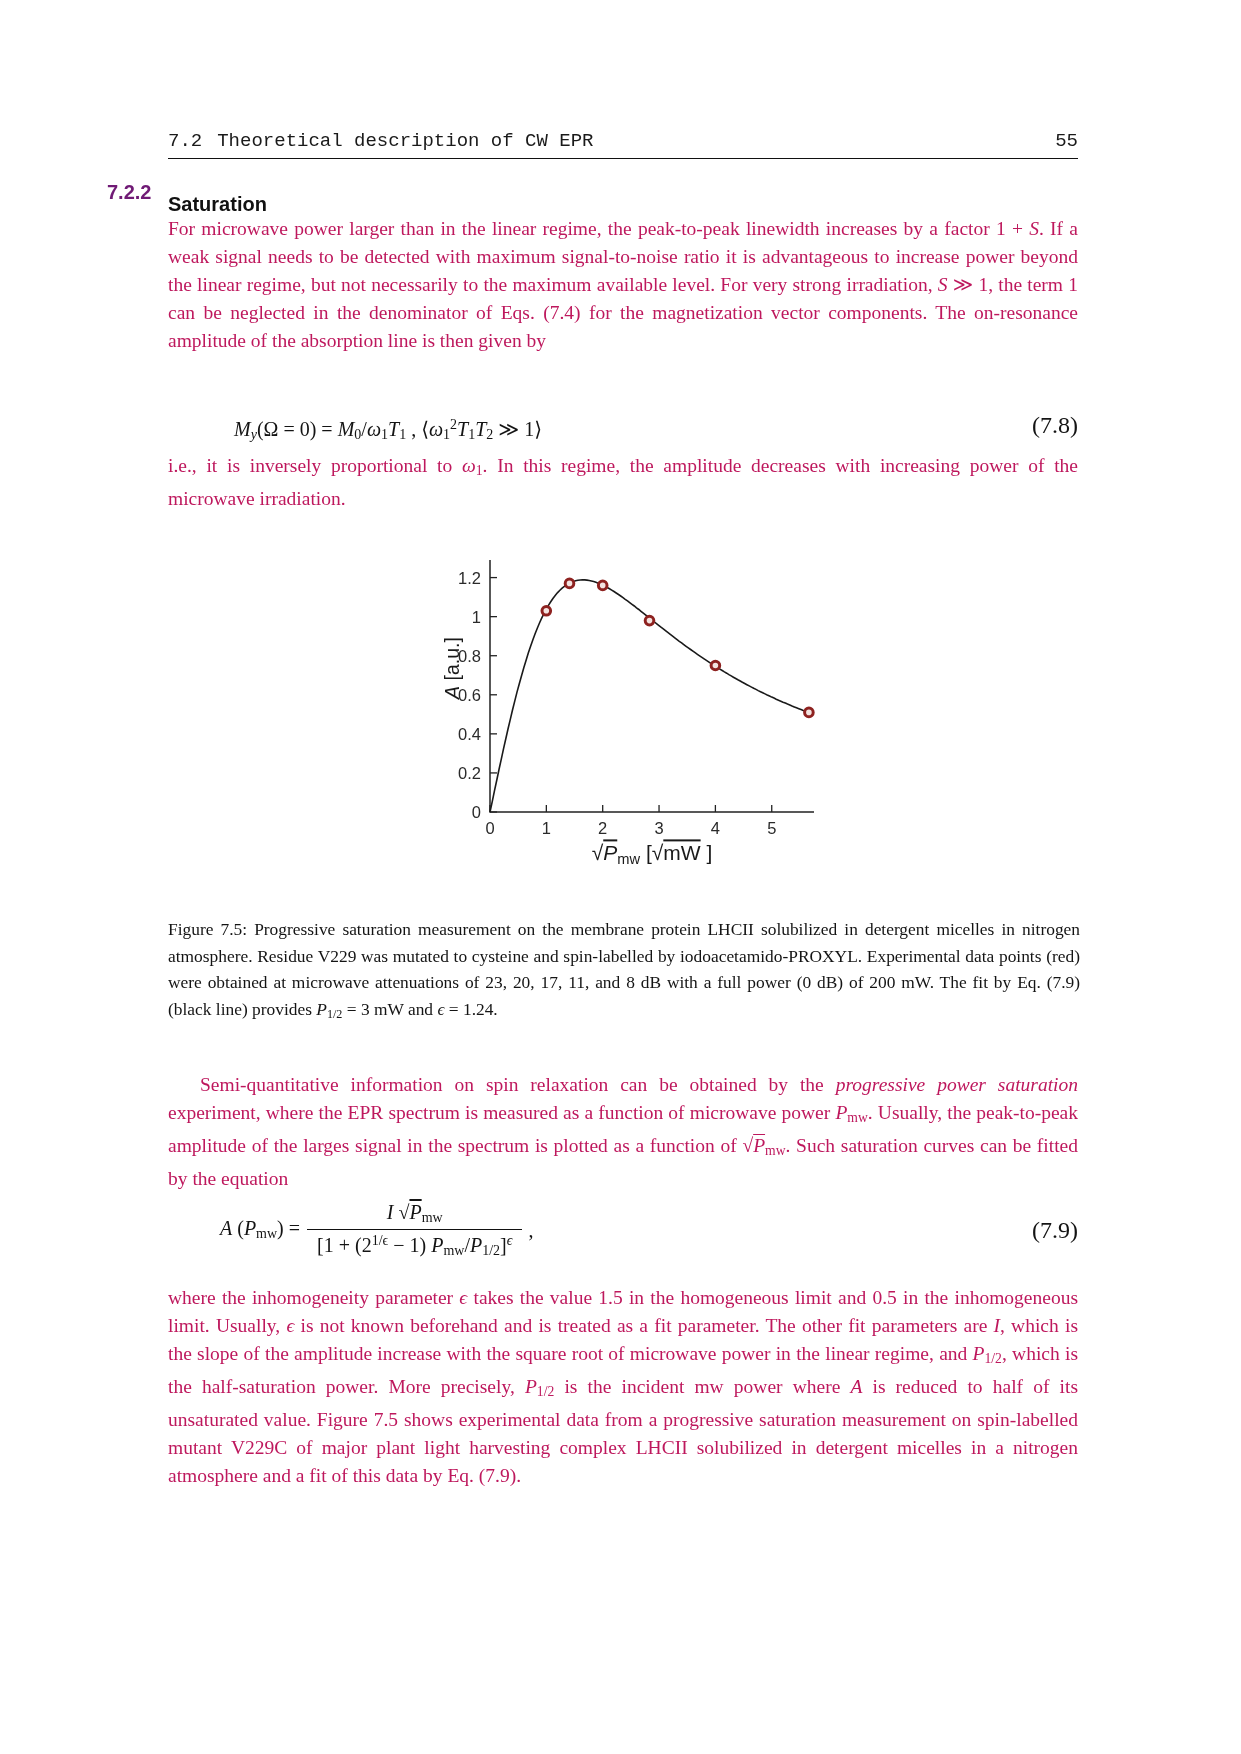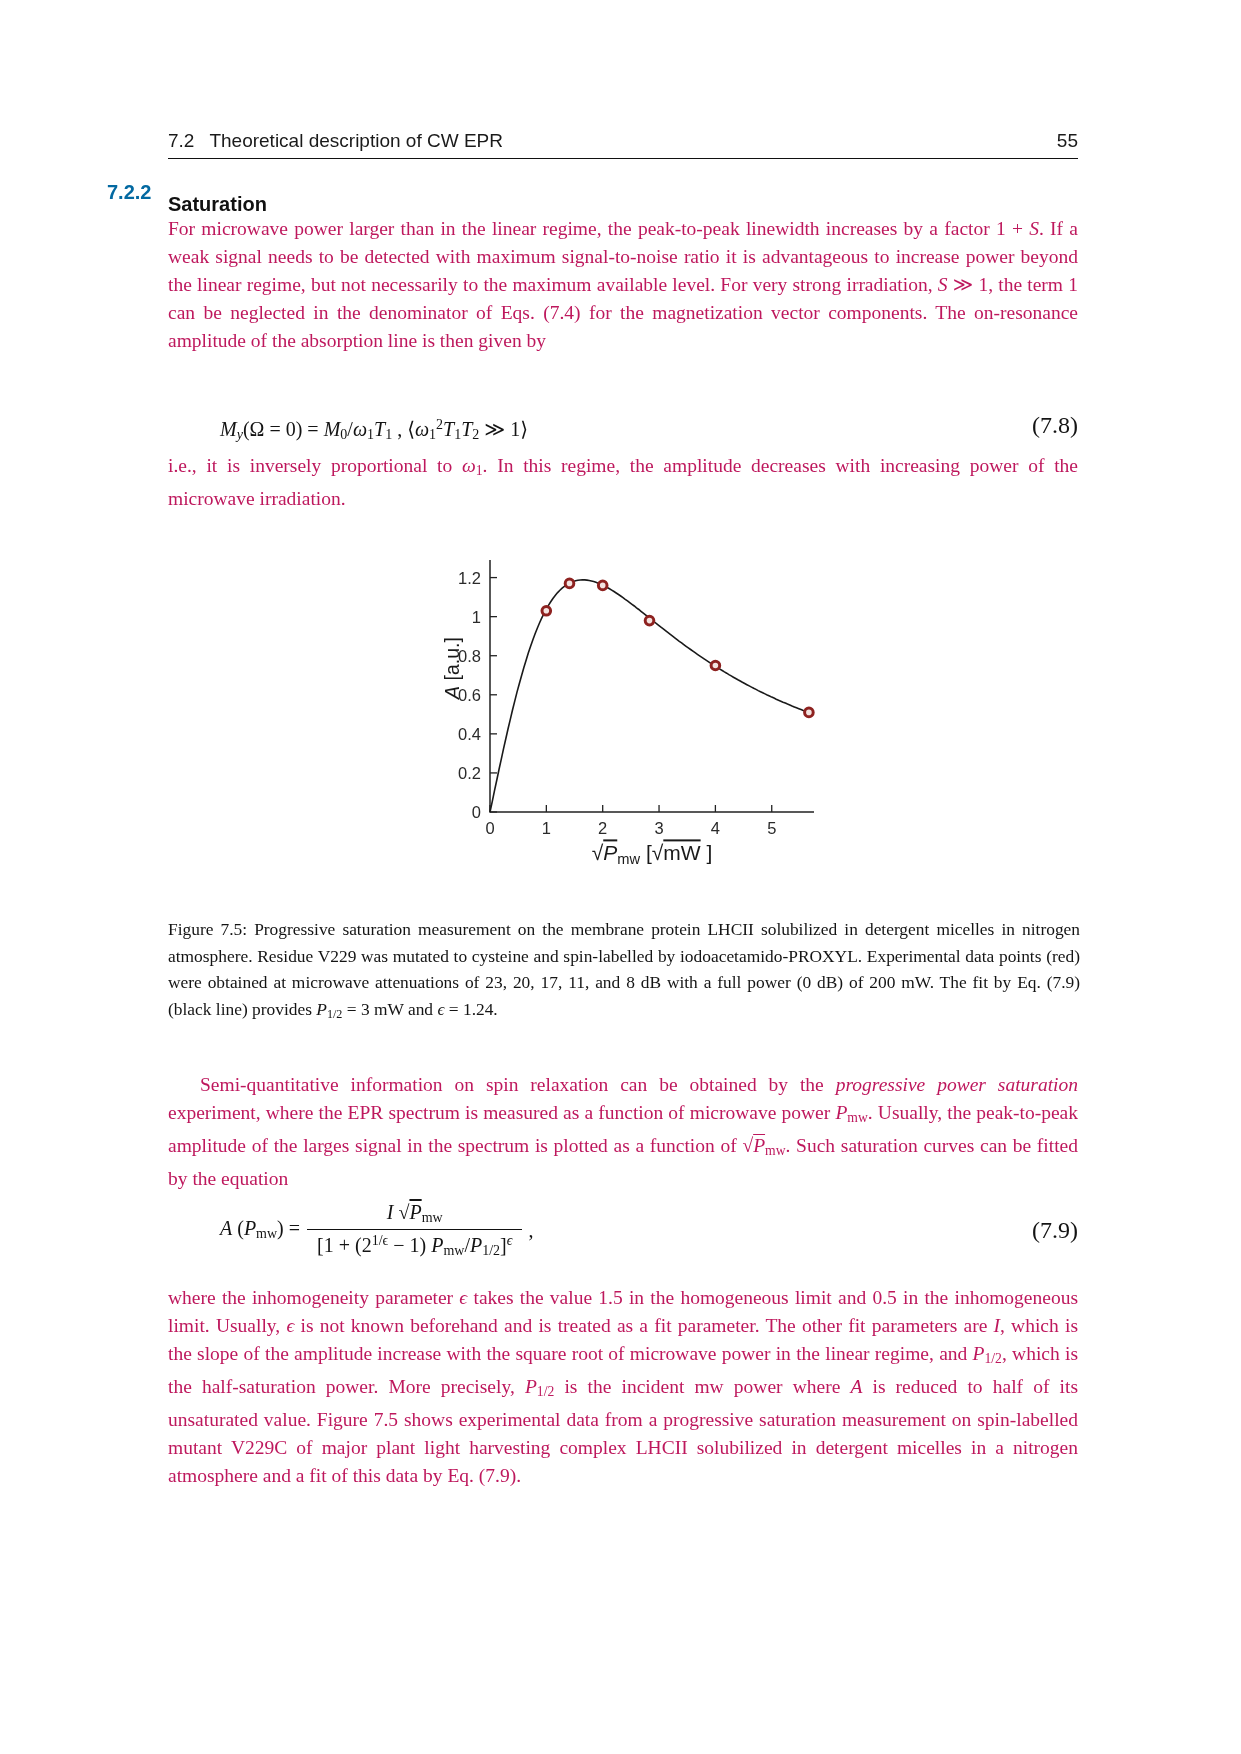--- a/index.html
+++ b/index.html
@@ -1,43 +1,43 @@
 <!DOCTYPE html>
 <html><head>
 <meta charset="utf-8">
 <style>
   html,body{margin:0;padding:0;background:#ffffff;}
   .page{position:relative;width:1241px;height:1754px;background:#fff;overflow:hidden;
         font-family:"Liberation Serif",serif;color:#141414;}
 
   
   .runhead{position:absolute;top:130px;left:168px;width:910px;
-           font-family:Liberation Sans, sans-serif;font-size:19px;color:#1a1a1a;}
+           font-family:Liberation Mono, monospace;font-size:19px;color:#1a1a1a;}
   .runhead .rh-num{display:inline-block;margin-right:15px;}
   .pagenum{position:absolute;right:0;top:0;}
   .rule{position:absolute;top:158px;left:168px;width:910px;height:0;border-top:1.7px solid #111;}
 
   
   .secheading{position:absolute;top:181px;left:107px;width:600px;
               font-family:"Liberation Sans",sans-serif;font-weight:bold;font-size:20px;color:#111;}
-  .secnum{position:absolute;left:0;top:0;color:#0369a1;}
+  .secnum{position:absolute;left:0;top:0;color:#701a75;}
   .sectitle{position:absolute;left:61px;top:12px;}
 
   
   .para{position:absolute;left:168px;width:910px;font-size:19.5px;line-height:28px;
         text-align:justify;color:#be185d;}
   .p1{top:215px;}
   .p2{top:452px;}
   .p3{top:1071px;text-indent:32px;}
   .p4{top:1284px;}
 
   
   .equation{position:absolute;left:168px;width:910px;font-size:20px;color:#141414;}
   .eq78{top:404px;height:42px;line-height:42px;}
-  .eq78 .eq-body{margin-left:52px;}
+  .eq78 .eq-body{margin-left:66px;}
   .eqno{position:absolute;right:0;top:50%;transform:translateY(-50%);font-size:24px;}
   .eq79{top:1196px;height:68px;display:flex;align-items:center;}
   .eq79 .eq-body{margin-left:52px;display:inline-flex;align-items:center;}
   .tail{margin-left:6px;}
   .frac{display:inline-block;text-align:center;margin-left:7px;}
   .frac .num{display:block;padding:0 10px 3px;}
   .frac .den{display:block;border-top:1.7px solid #111;padding:3px 10px 0;}
 
   
   .it{font-style:italic;}

